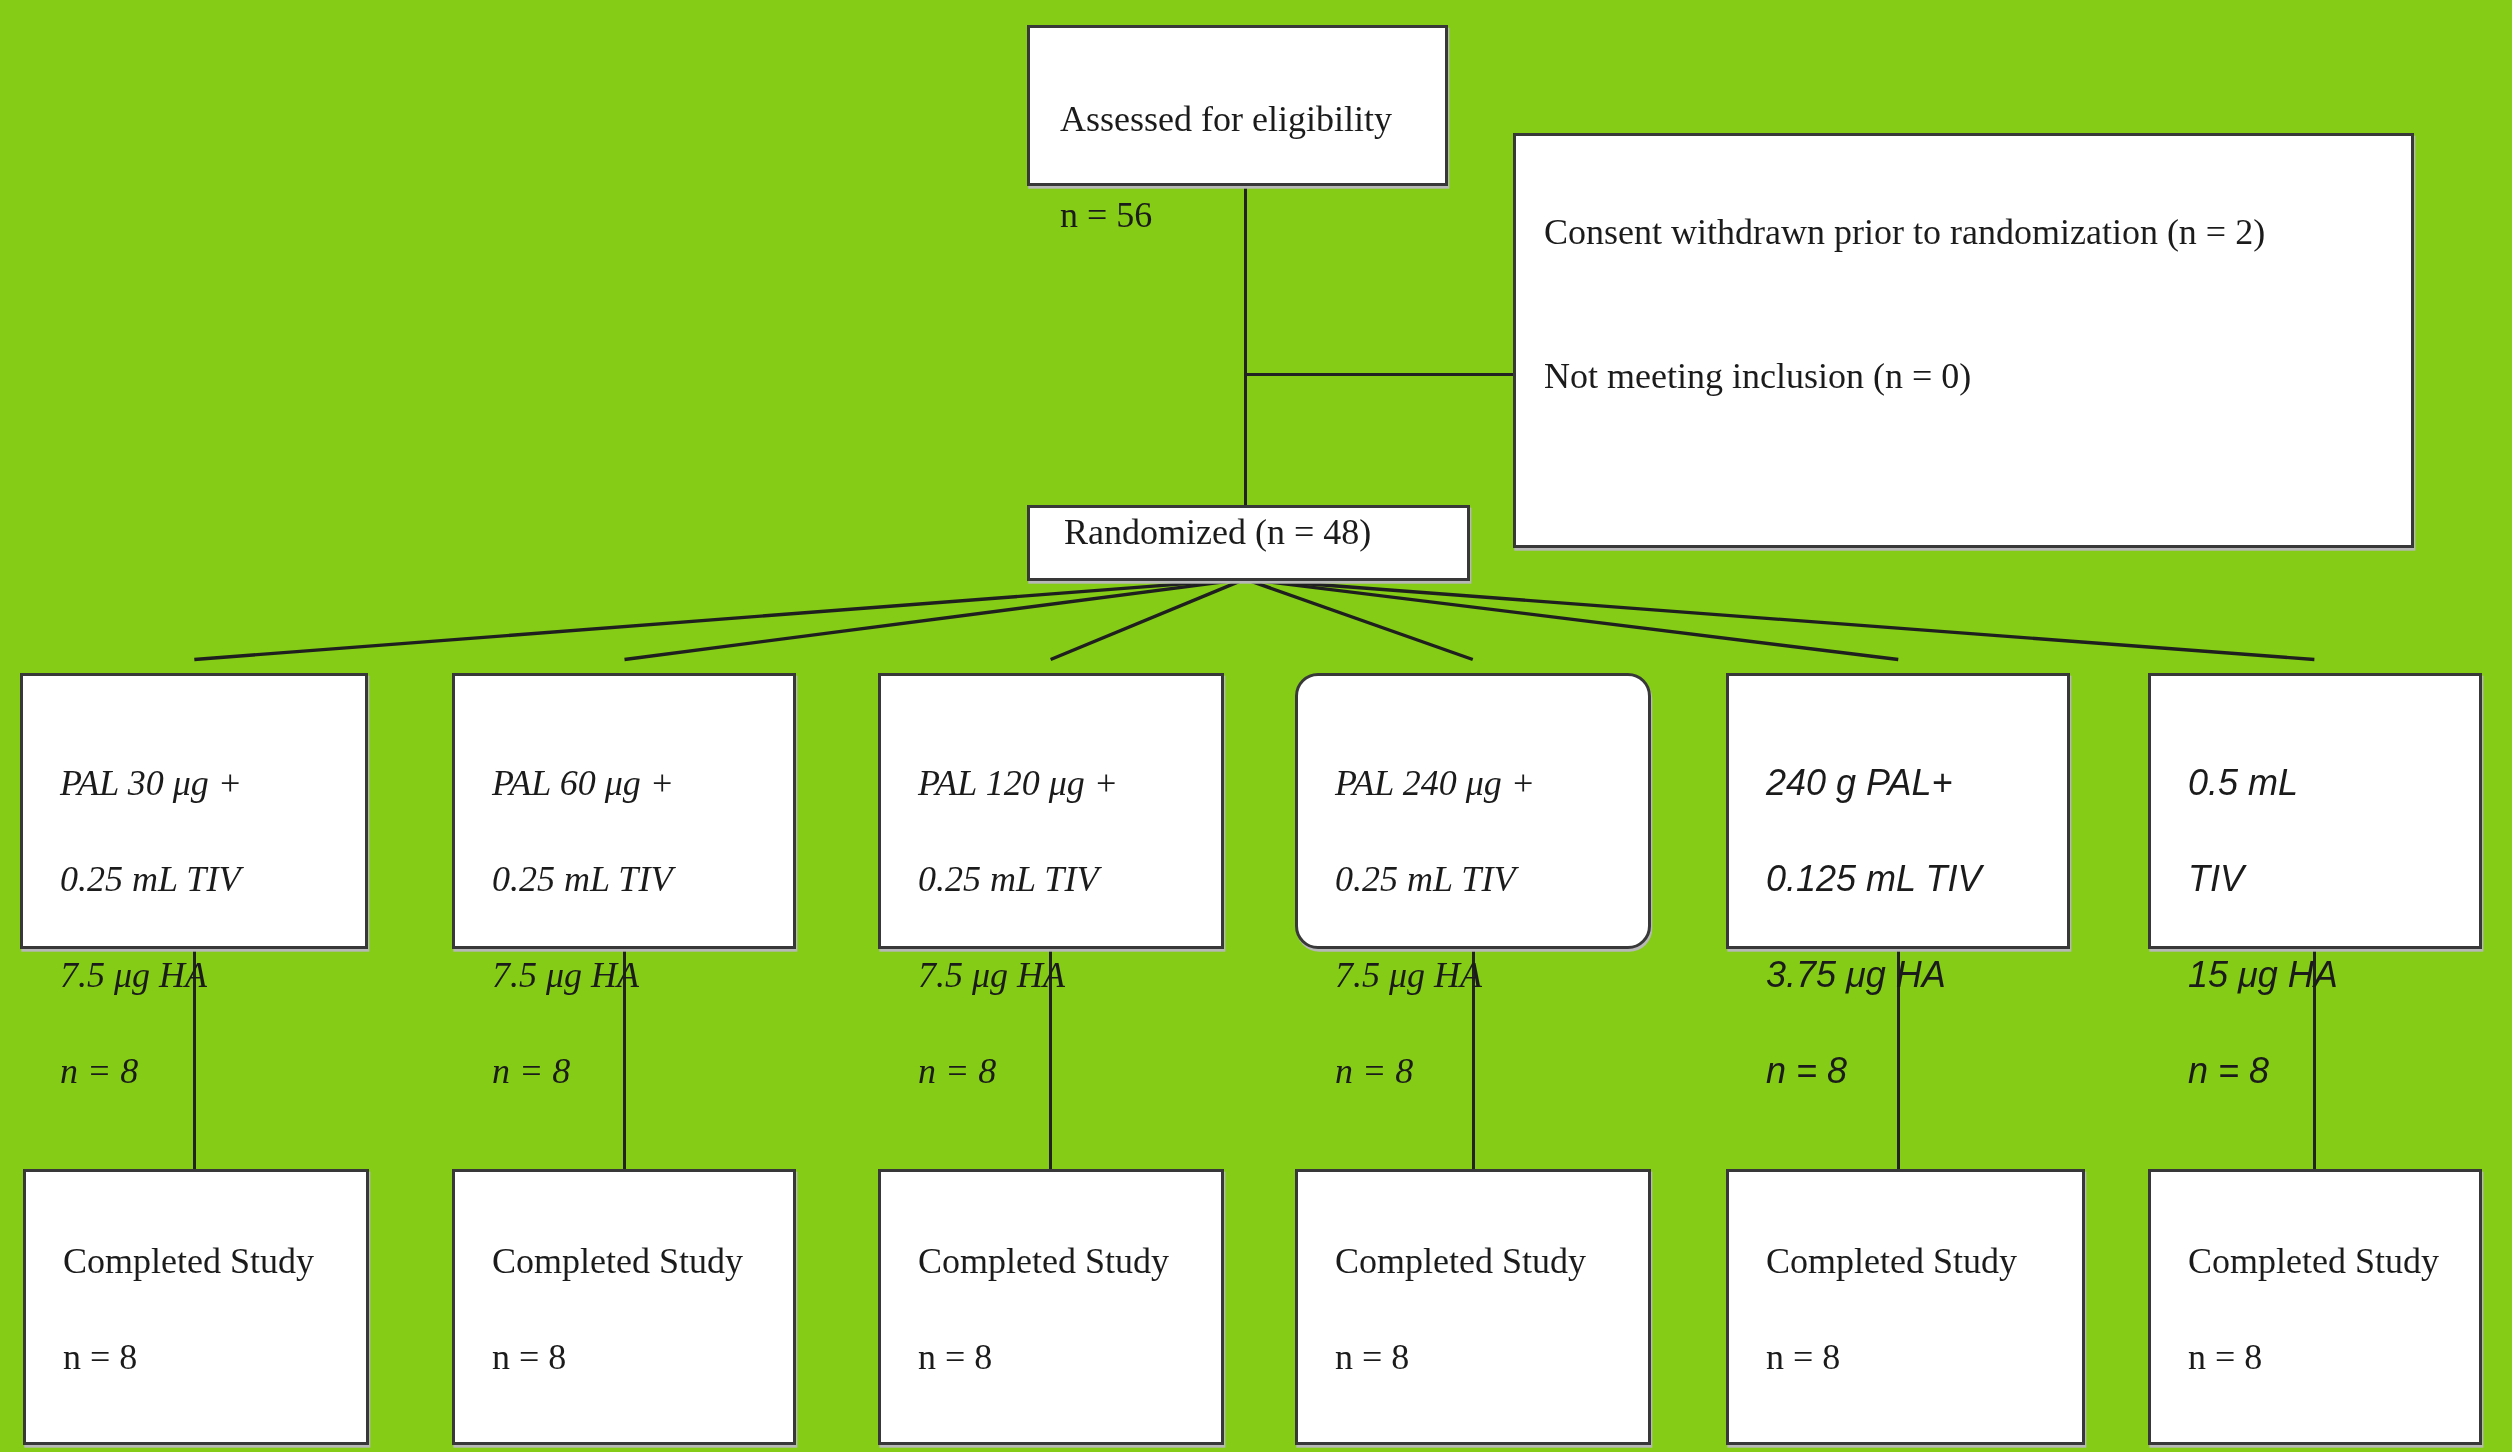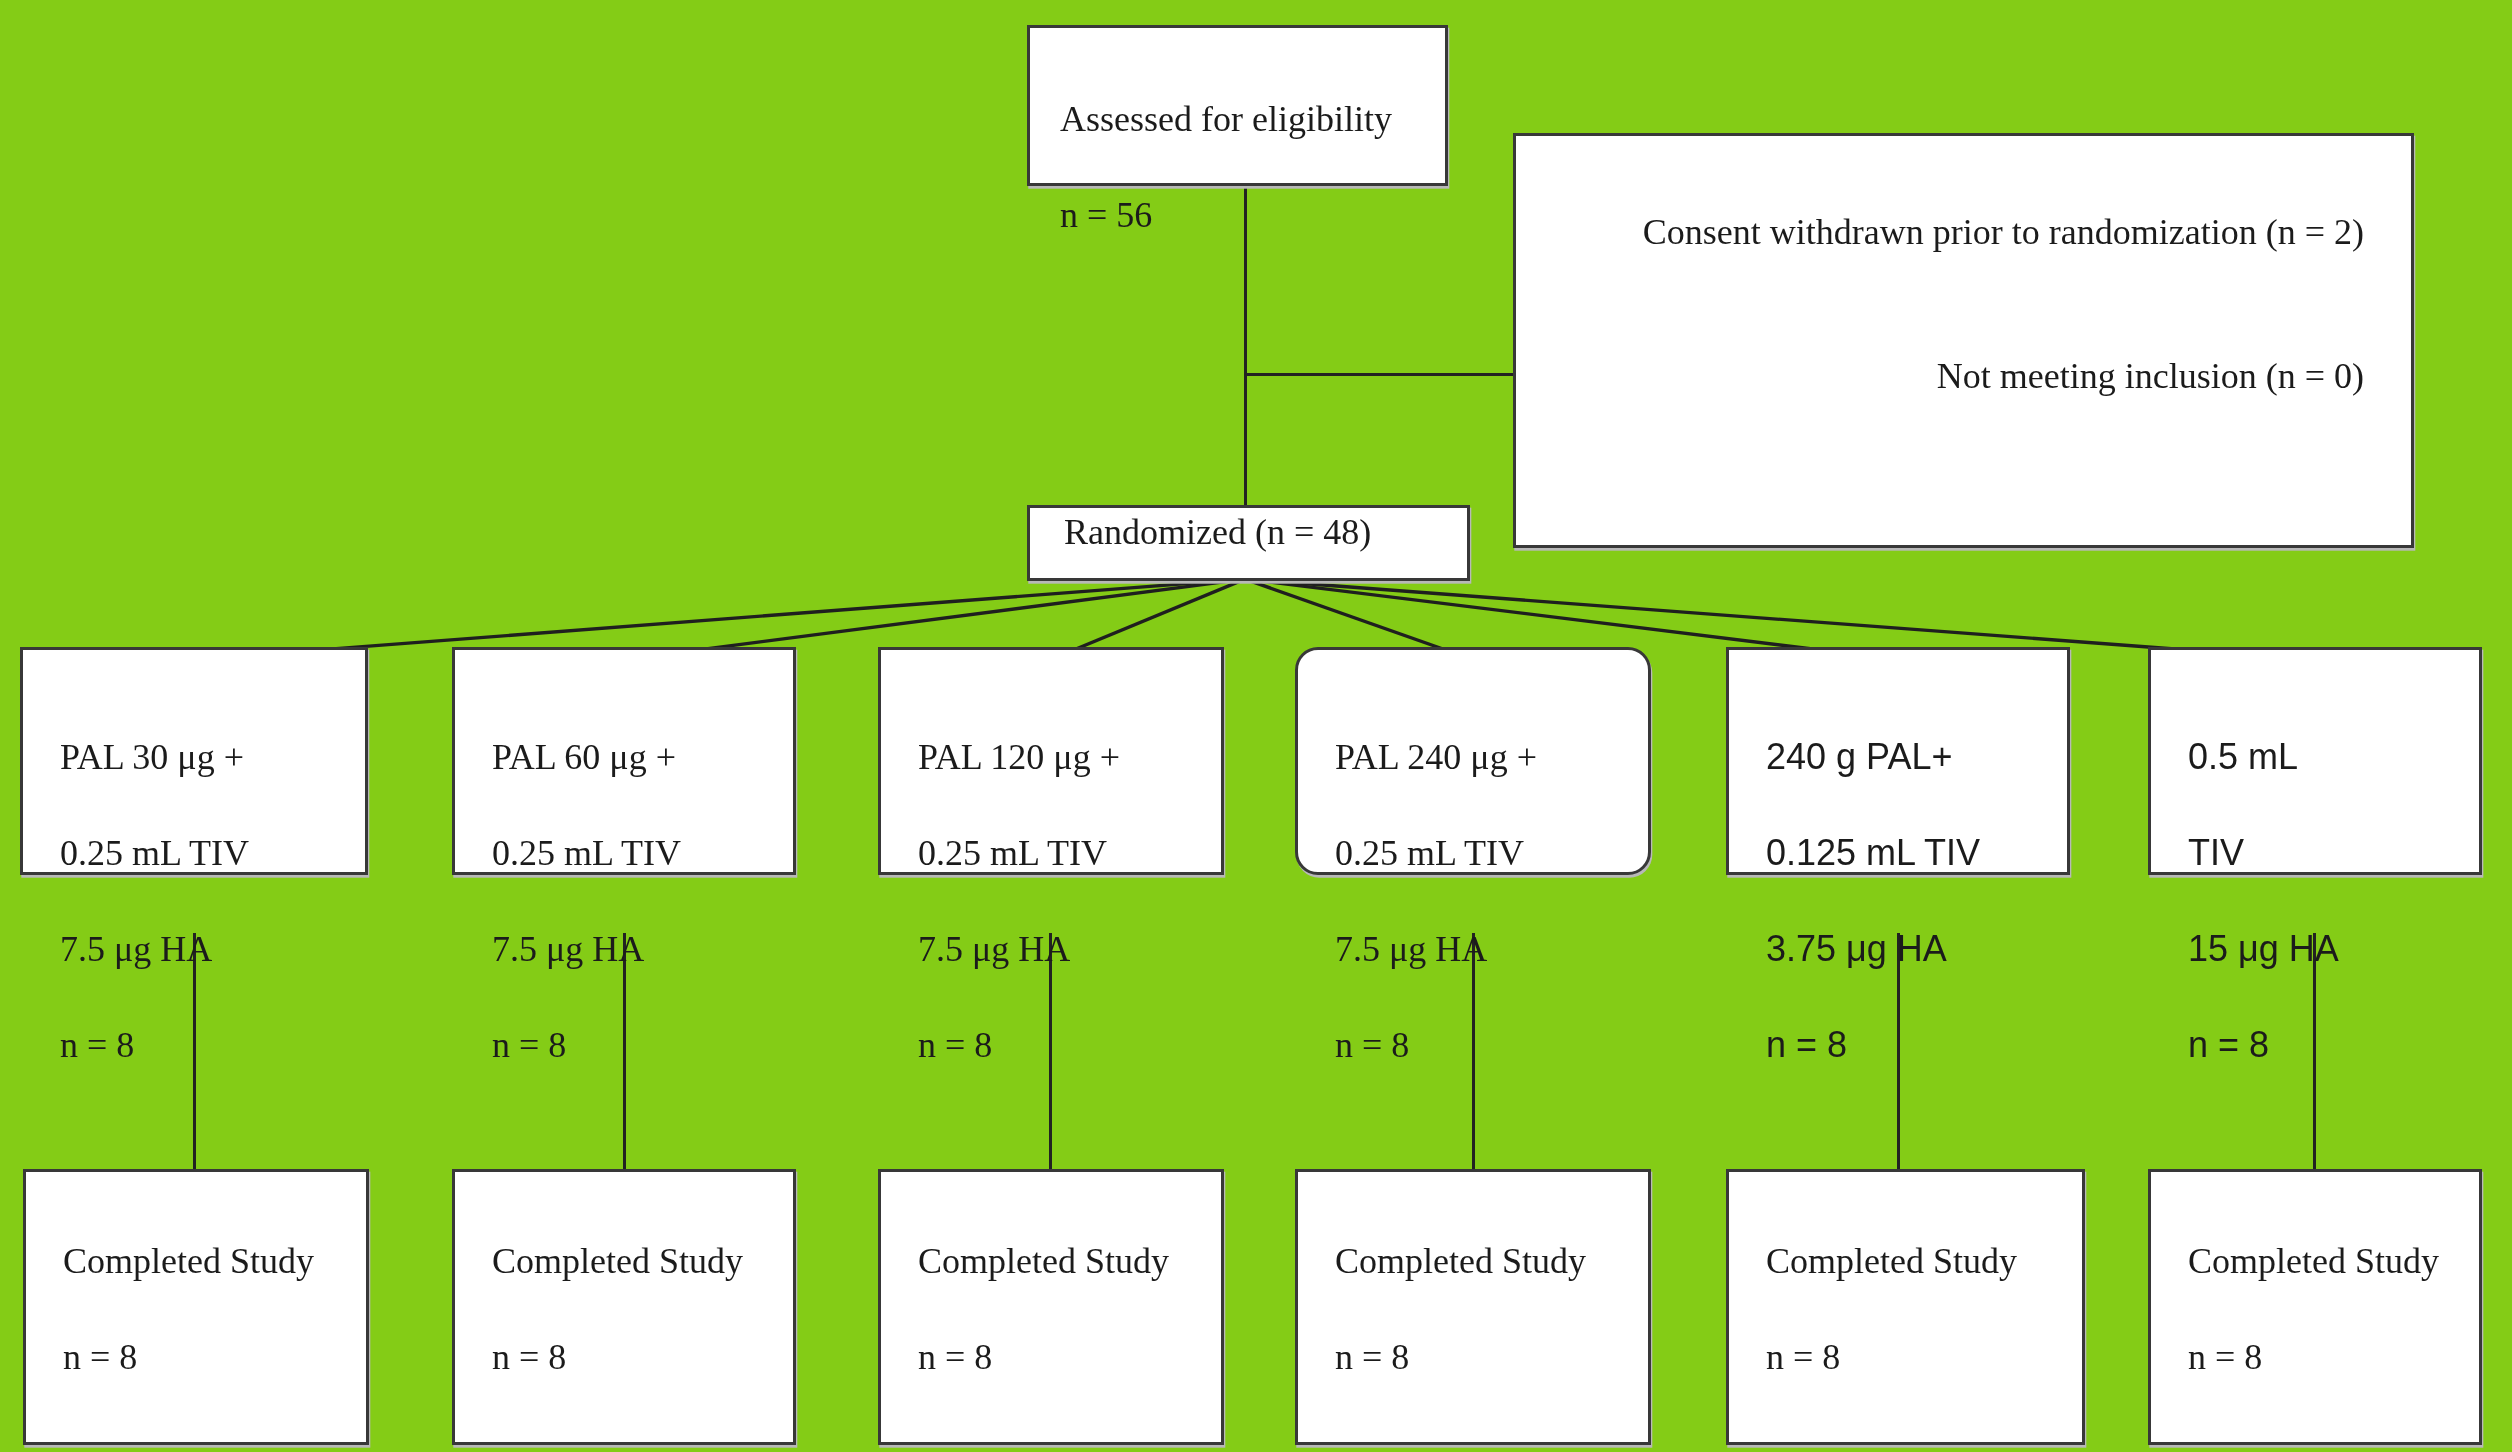--- a/index.html
+++ b/index.html
@@ -33,29 +33,29 @@
   
   .assessed-box {
     left: 1027px; top: 25px; width: 421px; height: 161px;
     padding: 19px 6.7px 0 30px;
   }
   
   .side-box {
     left: 1513px; top: 133px; width: 901px; height: 415px;
     padding: 24px 47px 0 28px;
   }
-  .side-box p { margin: 0 0 48px 0; text-align: right; }
+  .side-box p { margin: 0 0 48px 0; }
   
   .randomized-box {
     left: 1027px; top: 505px; width: 443px; height: 76px;
     display: flex; align-items: flex-start;
     padding: 0 0 0 34px;
   }
   
-  .arm { top: 647px; height: 228px; padding: 35px 13.4px 0 37px; }
+  .arm { top: 673px; height: 276px; padding: 35px 13.4px 0 37px; font-style: italic; }
   .arm-1 { left: 20px;   width: 348px; }
   .arm-2 { left: 452px;  width: 344px; }
   .arm-3 { left: 878px; width: 346px; }
   .arm-4 { left: 1295px; width: 356px; border-radius: 23px; }
   .arm-5 { left: 1726px; width: 344px; }
   .arm-6 { left: 2148px; width: 334px; }
   
   .outcome { top: 1169px; height: 276px; padding: 17.4px 13.4px 0 37px; }
   .outcome .spacer { height: 48px; }
   .outcome-1 { left: 23px;   width: 346px; }

